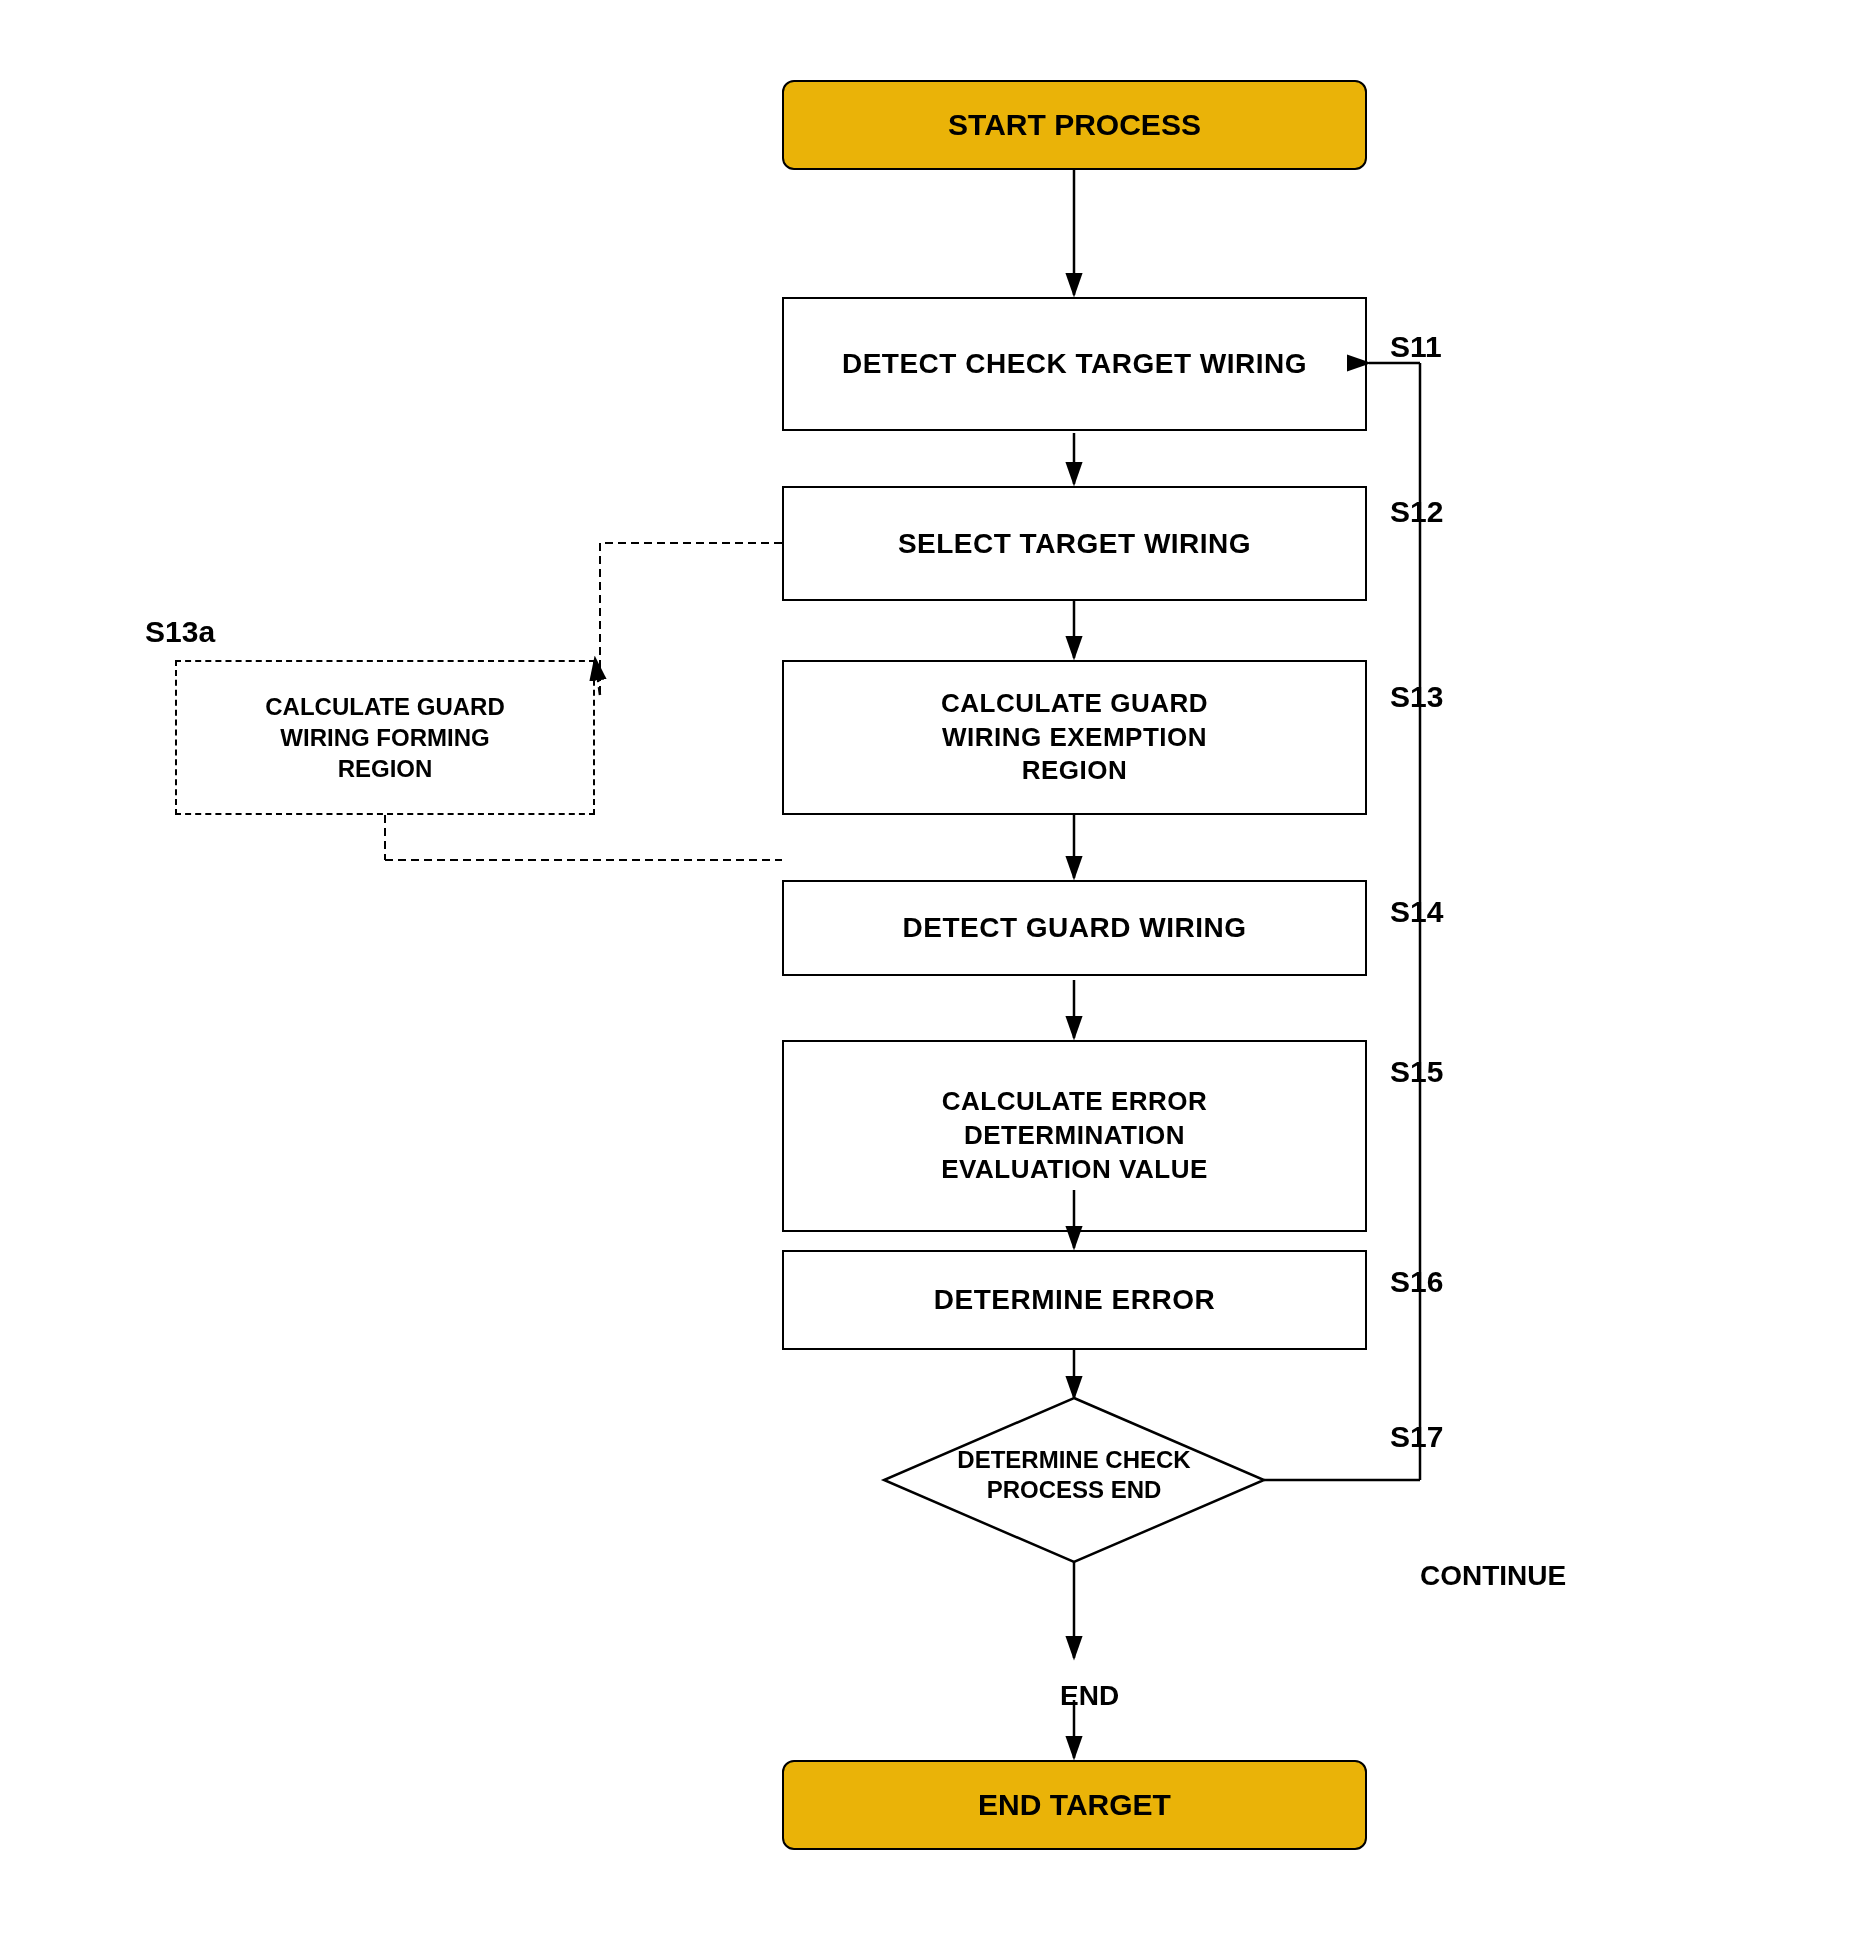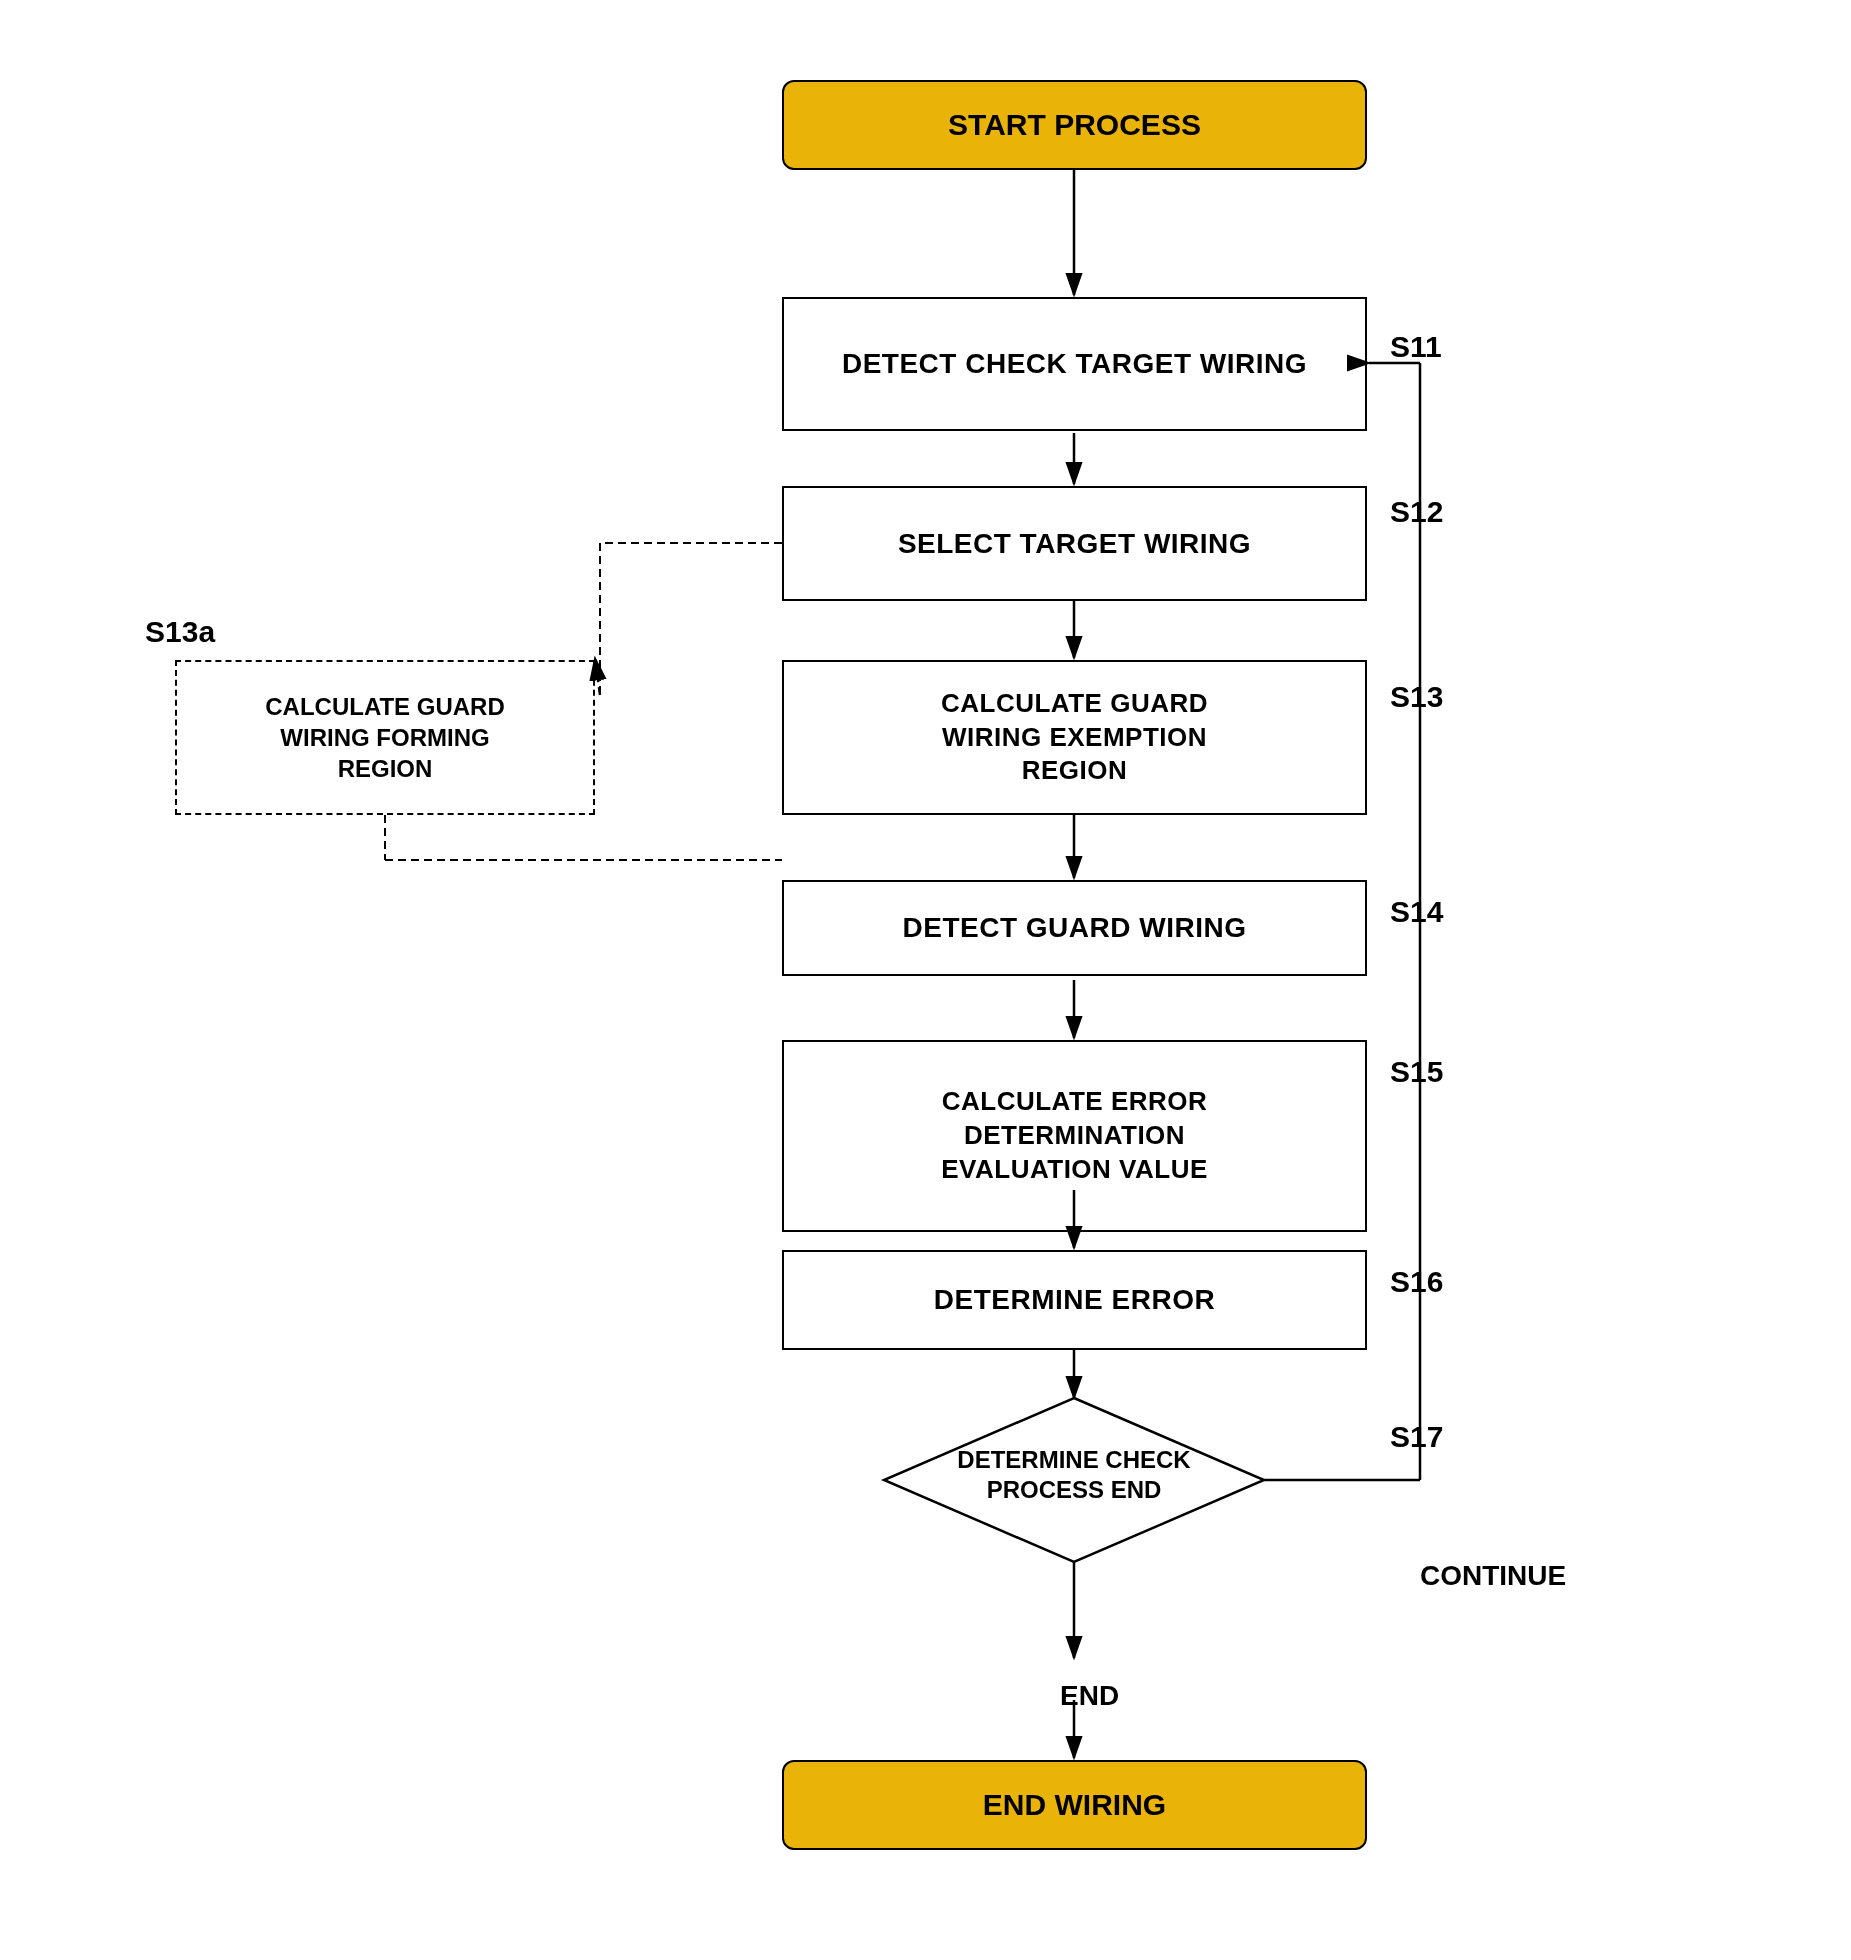--- a/index.html
+++ b/index.html
@@ -108,21 +108,21 @@
 
   <div class="flow-box" style="left: 782px; top: 1040px; width: 585px; height: 192px;">
     <span style="font-size:26px; font-weight:bold; text-align:center; display:block; line-height:1.3;">CALCULATE ERROR<br>DETERMINATION<br>EVALUATION VALUE</span>
   </div>
 
   <div class="flow-box" style="left: 782px; top: 1250px; width: 585px; height: 100px;">
     <span>DETERMINE ERROR</span>
   </div>
 
   <div class="flow-box-rounded" style="left: 782px; top: 1760px; width: 585px; height: 90px; font-size: 30px;">
-    <span>END WIRING</span>
+    <span>END TARGET</span>
   </div>
 
   <div class="step-label" style="left: 1390px; top: 310px; margin-top: 20px;">S11</div>
 
   <div class="step-label" style="left: 1390px; top: 495px;">S12</div>
 
   <div class="step-label" style="left: 1390px; top: 680px;">S13</div>
 
   <div class="step-label" style="left: 145px; top: 615px;">S13a</div>
 

